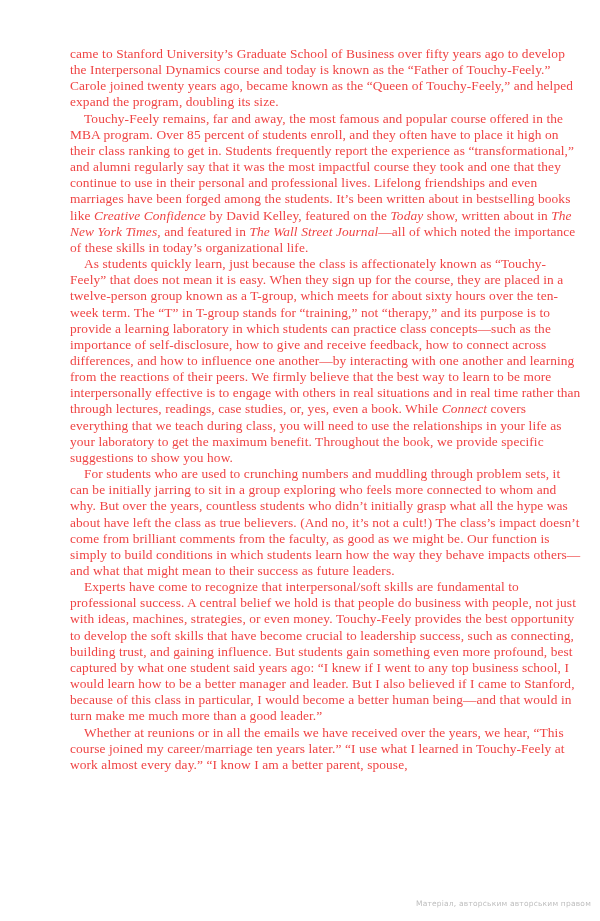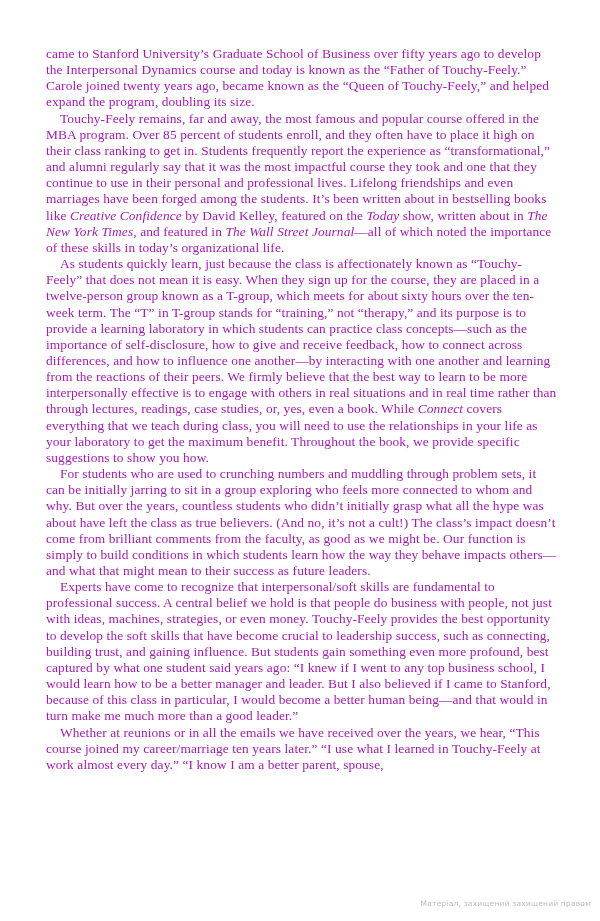--- a/index.html
+++ b/index.html
@@ -42,22 +42,22 @@
     font-family: "DejaVu Sans", sans-serif;
     font-size: 7.5px;
     color: #bdbdbd;
     letter-spacing: 0.2px;
   }
 </style>
 </head>
 <body>
 
 <div class="page" style="background: rgb(255, 255, 255);">
-  <div class="text-block" id="text-block" style="color: #a21caf;">
+  <div class="text-block" id="text-block" style="color: #ef4444; margin-left: 24px;">
       <p class="para"><span>came to Stanford University’s Graduate School of Business over fifty years ago to develop the Interpersonal Dynamics course and today is known as the “Father of Touchy-Feely.” Carole joined twenty years ago, became known as the “Queen of Touchy-Feely,” and helped expand the program, doubling its size.</span></p>
       <p class="para indent"><span>Touchy-Feely remains, far and away, the most famous and popular course offered in the MBA program. Over 85 percent of students enroll, and they often have to place it high on their class ranking to get in. Students frequently report the experience as “transformational,” and alumni regularly say that it was the most impactful course they took and one that they continue to use in their personal and professional lives. Lifelong friendships and even marriages have been forged among the students. It’s been written about in bestselling books like </span><i>Creative Confidence</i><span> by David Kelley, featured on the </span><i>Today</i><span> show, written about in </span><i>The New York Times</i><span>, and featured in </span><i>The Wall Street Journal</i><span>—all of which noted the importance of these skills in today’s organizational life.</span></p>
       <p class="para indent"><span>As students quickly learn, just because the class is affectionately known as “Touchy-Feely” that does not mean it is easy. When they sign up for the course, they are placed in a twelve-person group known as a T-group, which meets for about sixty hours over the ten-week term. The “T” in T-group stands for “training,” not “therapy,” and its purpose is to provide a learning laboratory in which students can practice class concepts—such as the importance of self-disclosure, how to give and receive feedback, how to connect across differences, and how to influence one another—by interacting with one another and learning from the reactions of their peers. We firmly believe that the best way to learn to be more interpersonally effective is to engage with others in real situations and in real time rather than through lectures, readings, case studies, or, yes, even a book. While </span><i>Connect</i><span> covers everything that we teach during class, you will need to use the relationships in your life as your laboratory to get the maximum benefit. Throughout the book, we provide specific suggestions to show you how.</span></p>
       <p class="para indent"><span>For students who are used to crunching numbers and muddling through problem sets, it can be initially jarring to sit in a group exploring who feels more connected to whom and why. But over the years, countless students who didn’t initially grasp what all the hype was about have left the class as true believers. (And no, it’s not a cult!) The class’s impact doesn’t come from brilliant comments from the faculty, as good as we might be. Our function is simply to build conditions in which students learn how the way they behave impacts others—and what that might mean to their success as future leaders.</span></p>
       <p class="para indent"><span>Experts have come to recognize that interpersonal/soft skills are fundamental to professional success. A central belief we hold is that people do business with people, not just with ideas, machines, strategies, or even money. Touchy-Feely provides the best opportunity to develop the soft skills that have become crucial to leadership success, such as connecting, building trust, and gaining influence. But students gain something even more profound, best captured by what one student said years ago: “I knew if I went to any top business school, I would learn how to be a better manager and leader. But I also believed if I came to Stanford, because of this class in particular, I would become a better human being—and that would in turn make me much more than a good leader.”</span></p>
       <p class="para indent"><span>Whether at reunions or in all the emails we have received over the years, we hear, “This course joined my career/marriage ten years later.” “I use what I learned in Touchy-Feely at work almost every day.” “I know I am a better parent, spouse,</span></p>
     </div>
-  <div class="watermark" style="color: rgb(189, 189, 189);">Матеріал, захищений захищений правом</div>
+  <div class="watermark" style="color: rgb(189, 189, 189);">Матеріал, авторським авторським правом</div>
 </div>
 
 </body></html>

